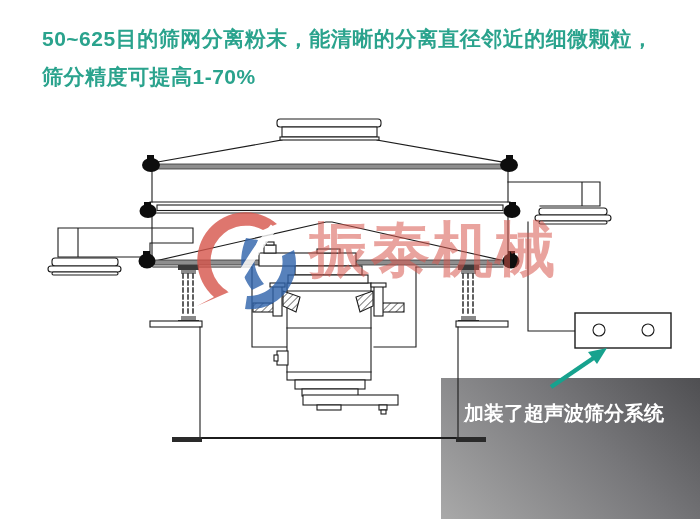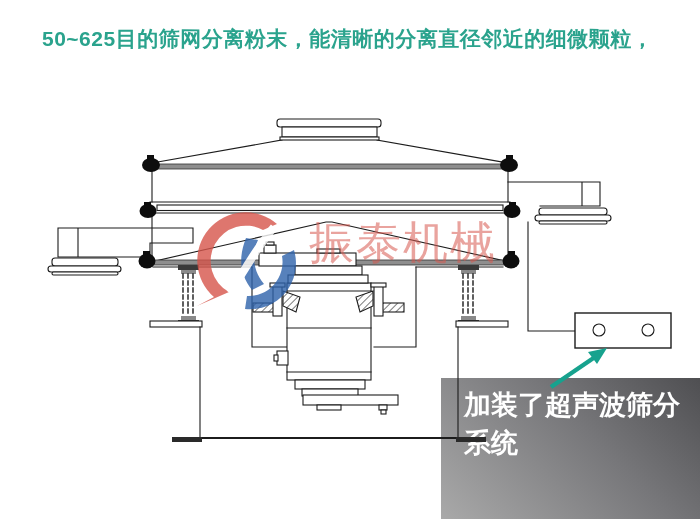--- a/index.html
+++ b/index.html
@@ -4,38 +4,39 @@
 <style>
   html,body{margin:0;padding:0;width:700px;height:519px;background:#fff;overflow:hidden;
             font-family:"Liberation Sans",sans-serif;}
   .stage{position:relative;width:600px;height:519px;background:#fff;}
 
   .headline{position:absolute;left:42px;top:20px;width:640px;z-index:4;
             color:#2aa38d;font-size:21px;font-weight:bold;line-height:38px;letter-spacing:0.5px;}
 
   .callout-box{position:absolute;left:441px;top:378px;width:259px;height:141px;z-index:1;
                background:linear-gradient(225deg,#4f4f52 0%,#77777a 42%,#a9a9a9 100%);}
-  .callout-text{padding:8px 0 0 23px;color:#ffffff;font-size:27px;font-weight:bold;line-height:38px;}
+  .callout-text{padding:16px 0 0 23px;color:#ffffff;font-size:20px;font-weight:bold;line-height:38px;}
 
   svg.diagram{position:absolute;left:0;top:0;z-index:2;}
 
   .wm{position:absolute;z-index:3;pointer-events:none;}
   .wm-logo{left:194px;top:208px;opacity:0.8;}
-  .wm-cn{left:309px;top:220px;font-size:45px;font-weight:normal;line-height:1;
+  .wm-cn{left:309px;top:220px;font-size:60px;font-weight:bold;line-height:1;
          color:rgba(215,88,78,0.55);letter-spacing:2px;white-space:nowrap;}
   .wm-en{left:262px;top:272px;font-size:22px;font-weight:bold;line-height:1;
          color:rgba(160,180,192,0.75);letter-spacing:7px;white-space:nowrap;}
 </style>
 </head>
 <body>
 
 <div class="stage">
 
   <div class="headline">
     <div>50~625目的筛网分离粉末，能清晰的分离直径邻近的细微颗粒，</div>
+    <div>筛分精度可提高1-70%</div>
   </div>
 
   <div class="callout-box">
     <div class="callout-text">
       <div>加装了超声波筛分系统</div>
     </div>
   </div>
 
   <svg class="diagram" width="700" height="519" viewBox="0 0 700 519">
     <defs>

